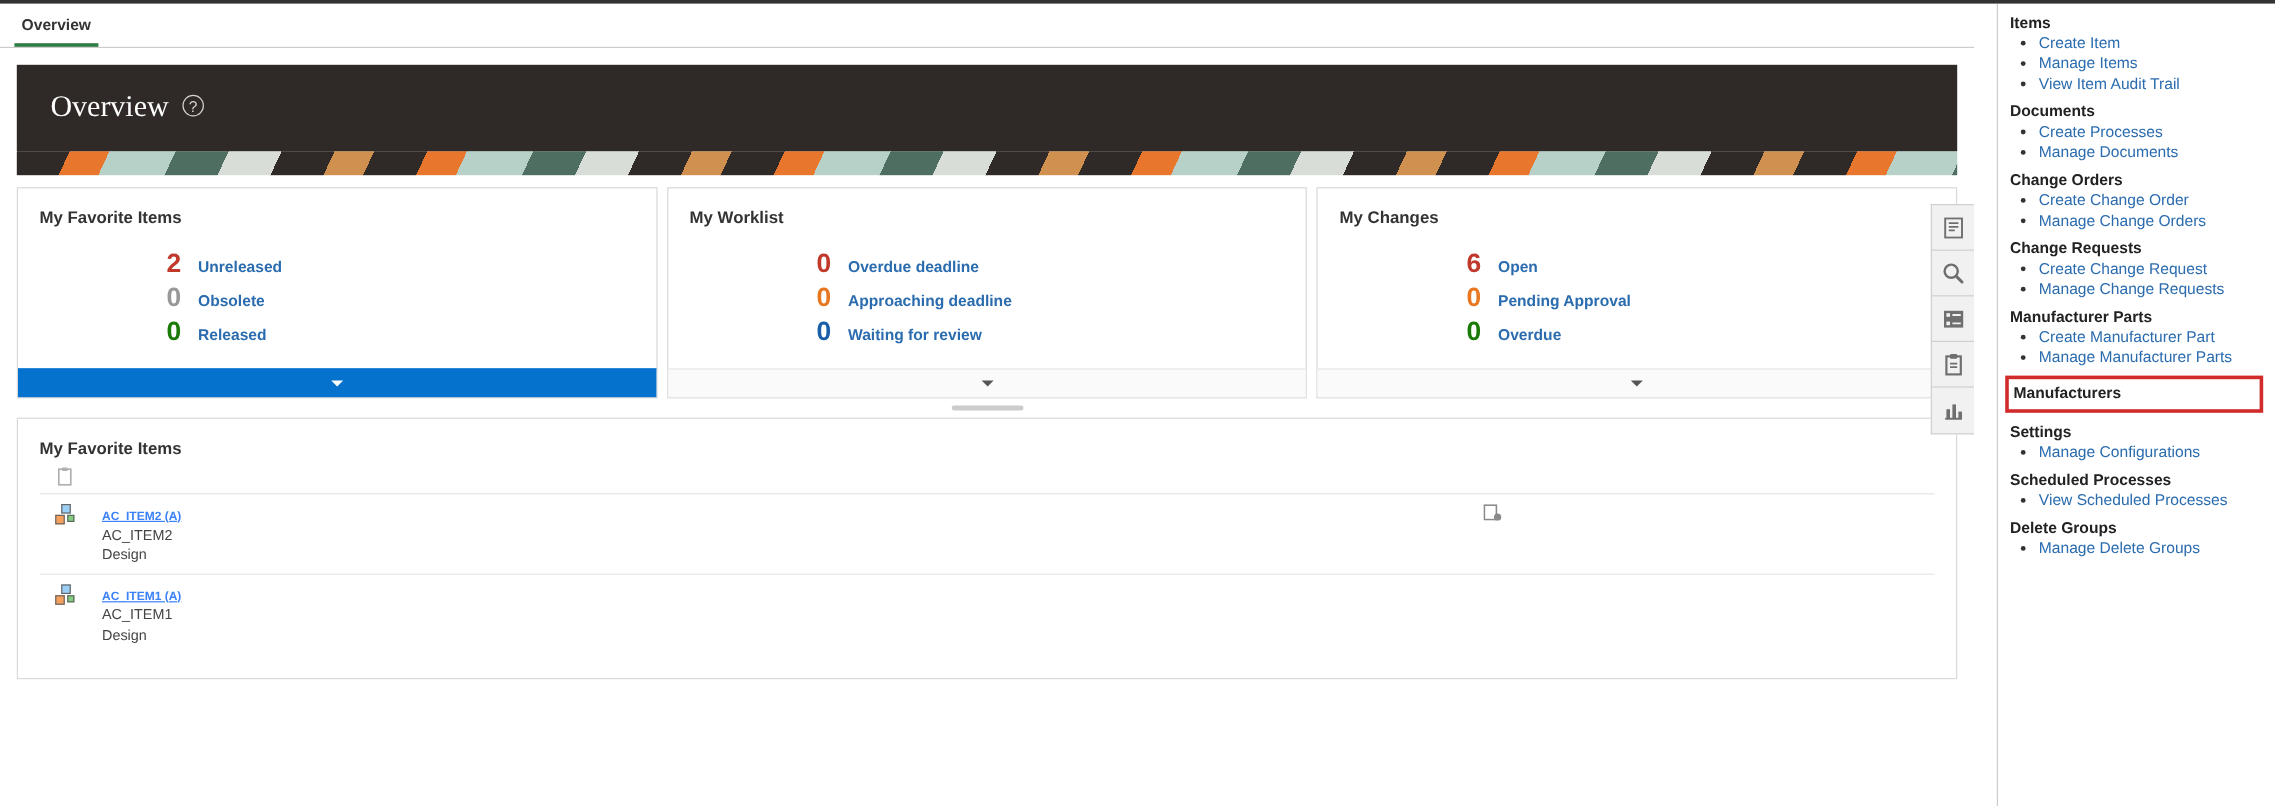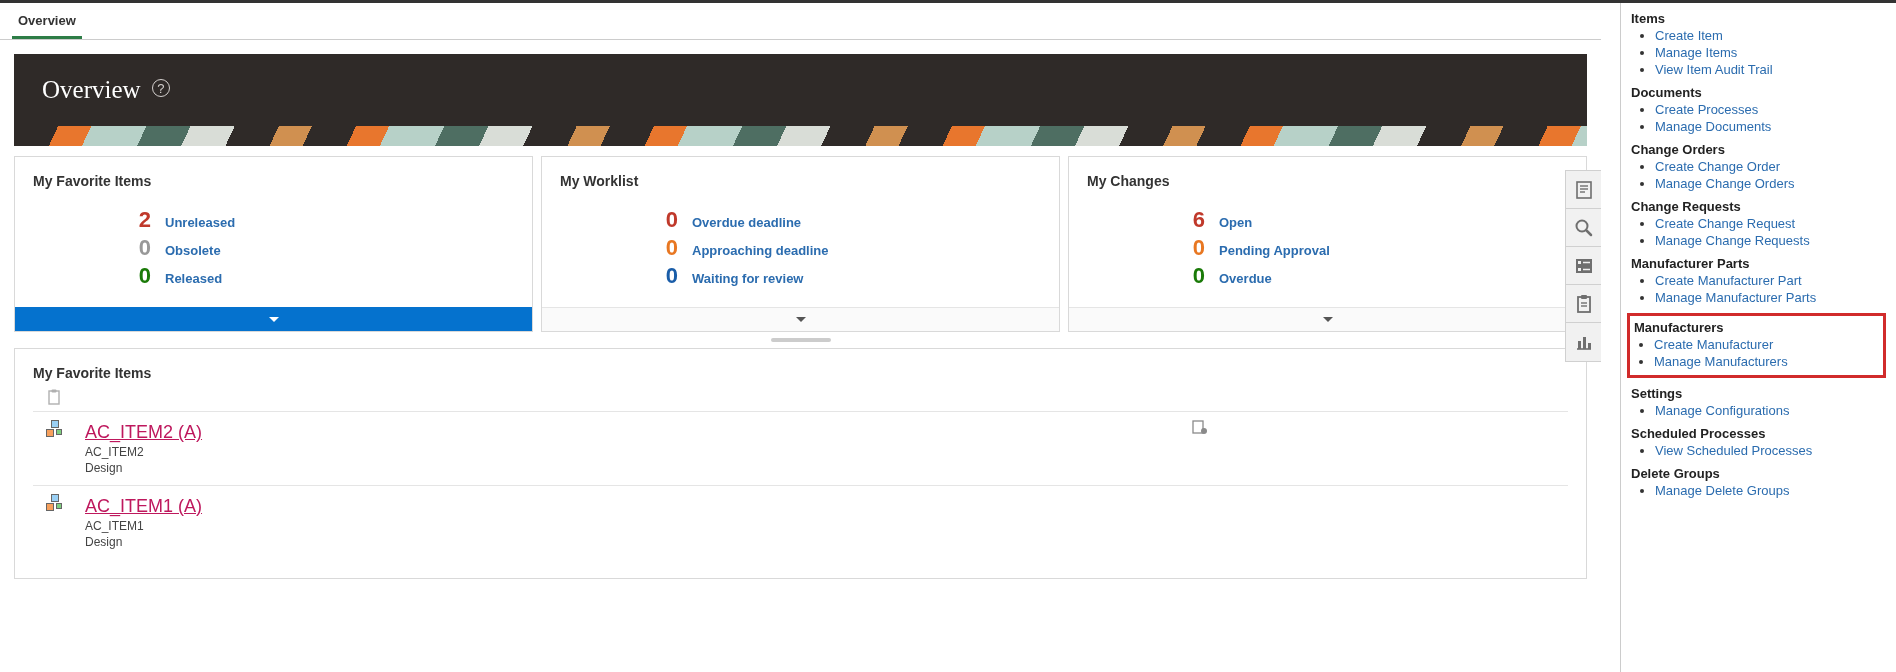--- a/index.html
+++ b/index.html
@@ -1,19 +1,19 @@
 <!DOCTYPE html>
 <html><head>
 <meta charset="utf-8">
 <style>
   * { box-sizing: border-box; }
   html, body { margin:0; padding:0; font-family: Arial, Helvetica, sans-serif; font-size:13px; color:#333; background:#fff; }
   .frame { border-top:3px solid #333; display:flex; width:1896px; height:672px; overflow:hidden; }
   .main-col { flex:1; display:flex; flex-direction:column; overflow:hidden; }
-  .right-col { width:276px; border-left:1px solid #ccc; padding:8px 10px; position:relative;margin-left:19px; }
+  .right-col { width:232px; border-left:1px solid #ccc; padding:8px 10px; position:relative;margin-left:19px; }
   .tabbar { border-bottom:1px solid #ccc; padding-left:12px; }
   .tab { display:inline-block; padding:10px 6px 8px 6px; font-weight:bold; border-bottom:3px solid #2d7d46; }
   .content { padding:14px; }
   .hero { background:#2f2a28; color:#fff; padding:22px 28px; font-family: Georgia, 'Times New Roman', serif; position:relative; }
   .hero-title { font-size:25px; font-weight:normal; display:inline-block; vertical-align:middle; }
   .help-icon { display:inline-flex; align-items:center; justify-content:center; width:18px; height:18px; border:1.5px solid #d4d0ce; border-radius:50%; font-size:13px; margin-left:8px; font-family:Arial, sans-serif; color:#d4d0ce; }
   .banner-strip { height:20px; background: repeating-linear-gradient(115deg,
       #2f2a28 0, #2f2a28 40px,
       #e8762d 40px, #e8762d 70px,
       #b7d1c8 70px, #b7d1c8 120px,
@@ -43,21 +43,21 @@
   .detail-panel { border:1px solid #d9d9d9; margin-top:0; padding:16px 18px 20px 18px; position:relative; }
   .detail-title { font-weight:bold; font-size:14px; margin-bottom:8px; }
   .clipboard-icon { margin-left:14px; margin-bottom:6px; }
   .item-row { border-top:1px solid #e5e5e5; padding:8px 0 8px 14px; display:flex; align-items:flex-start; }
   .item-type-icon { width:16px; height:16px; display:inline-block; position:relative; margin-top:2px; }
   .item-type-icon::before, .item-type-icon::after, .item-type-icon span { content:""; position:absolute; width:6px; height:6px; border:1px solid #666; }
   .item-type-icon::before { left:4px; top:-2px; background:#9ad0f5; }
   .item-type-icon::after { left:-1px; top:7px; background:#f7a05c; }
   .item-type-icon span { left:9px; top:7px; background:#7fcf7f; }
   .item-text { margin-left:22px; line-height:1.35; }
-  .item-link { color:#be185d; font-weight:normal; font-size:18px; }
+  .item-link { color:#3b82f6; font-weight:bold; font-size:10px; }
   .item-sub { font-size:12px; color:#444; }
   .item-flag { display:inline-block; width:16px; height:14px; margin-left:auto; margin-right:360px; color:#8a8a8a; }
   .dock { position:absolute; right:0; top:130px; width:36px; background:#f1f1f1; border:1px solid #d0d0d0; border-right:none; display:flex; flex-direction:column; z-index:5; }
   .dock-btn { height:38px; border-bottom:1px solid #d0d0d0; display:flex; align-items:center; justify-content:center; color:#6f6f6f; }
   .dock-btn:last-child { border-bottom:none; }
   .side-group { margin-bottom:8px; }
   .side-head { font-weight:bold; font-size:13px; color:#222; margin-bottom:2px; }
   .side-list { margin:0; padding-left:24px; }
   .side-list li { margin:2px 0; font-size:13px; }
   .side-list a { color:#2b6caf; text-decoration:none; }
@@ -260,24 +260,20 @@
       </div>
       <div class="side-group">
         <div class="side-head">Manufacturer Parts</div>
         <ul class="side-list">
           <li><a href="#">Create Manufacturer Part</a></li>
           <li><a href="#">Manage Manufacturer Parts</a></li>
         </ul>
       </div>
       <div class="side-group highlight-box">
         <div class="side-head">Manufacturers</div>
-        <ul class="side-list">
-          <li><a href="#">Create Manufacturer</a></li>
-          <li><a href="#">Manage Manufacturers</a></li>
-        </ul>
       </div>
       <div class="side-group">
         <div class="side-head">Settings</div>
         <ul class="side-list">
           <li><a href="#">Manage Configurations</a></li>
         </ul>
       </div>
       <div class="side-group">
         <div class="side-head">Scheduled Processes</div>
         <ul class="side-list">

